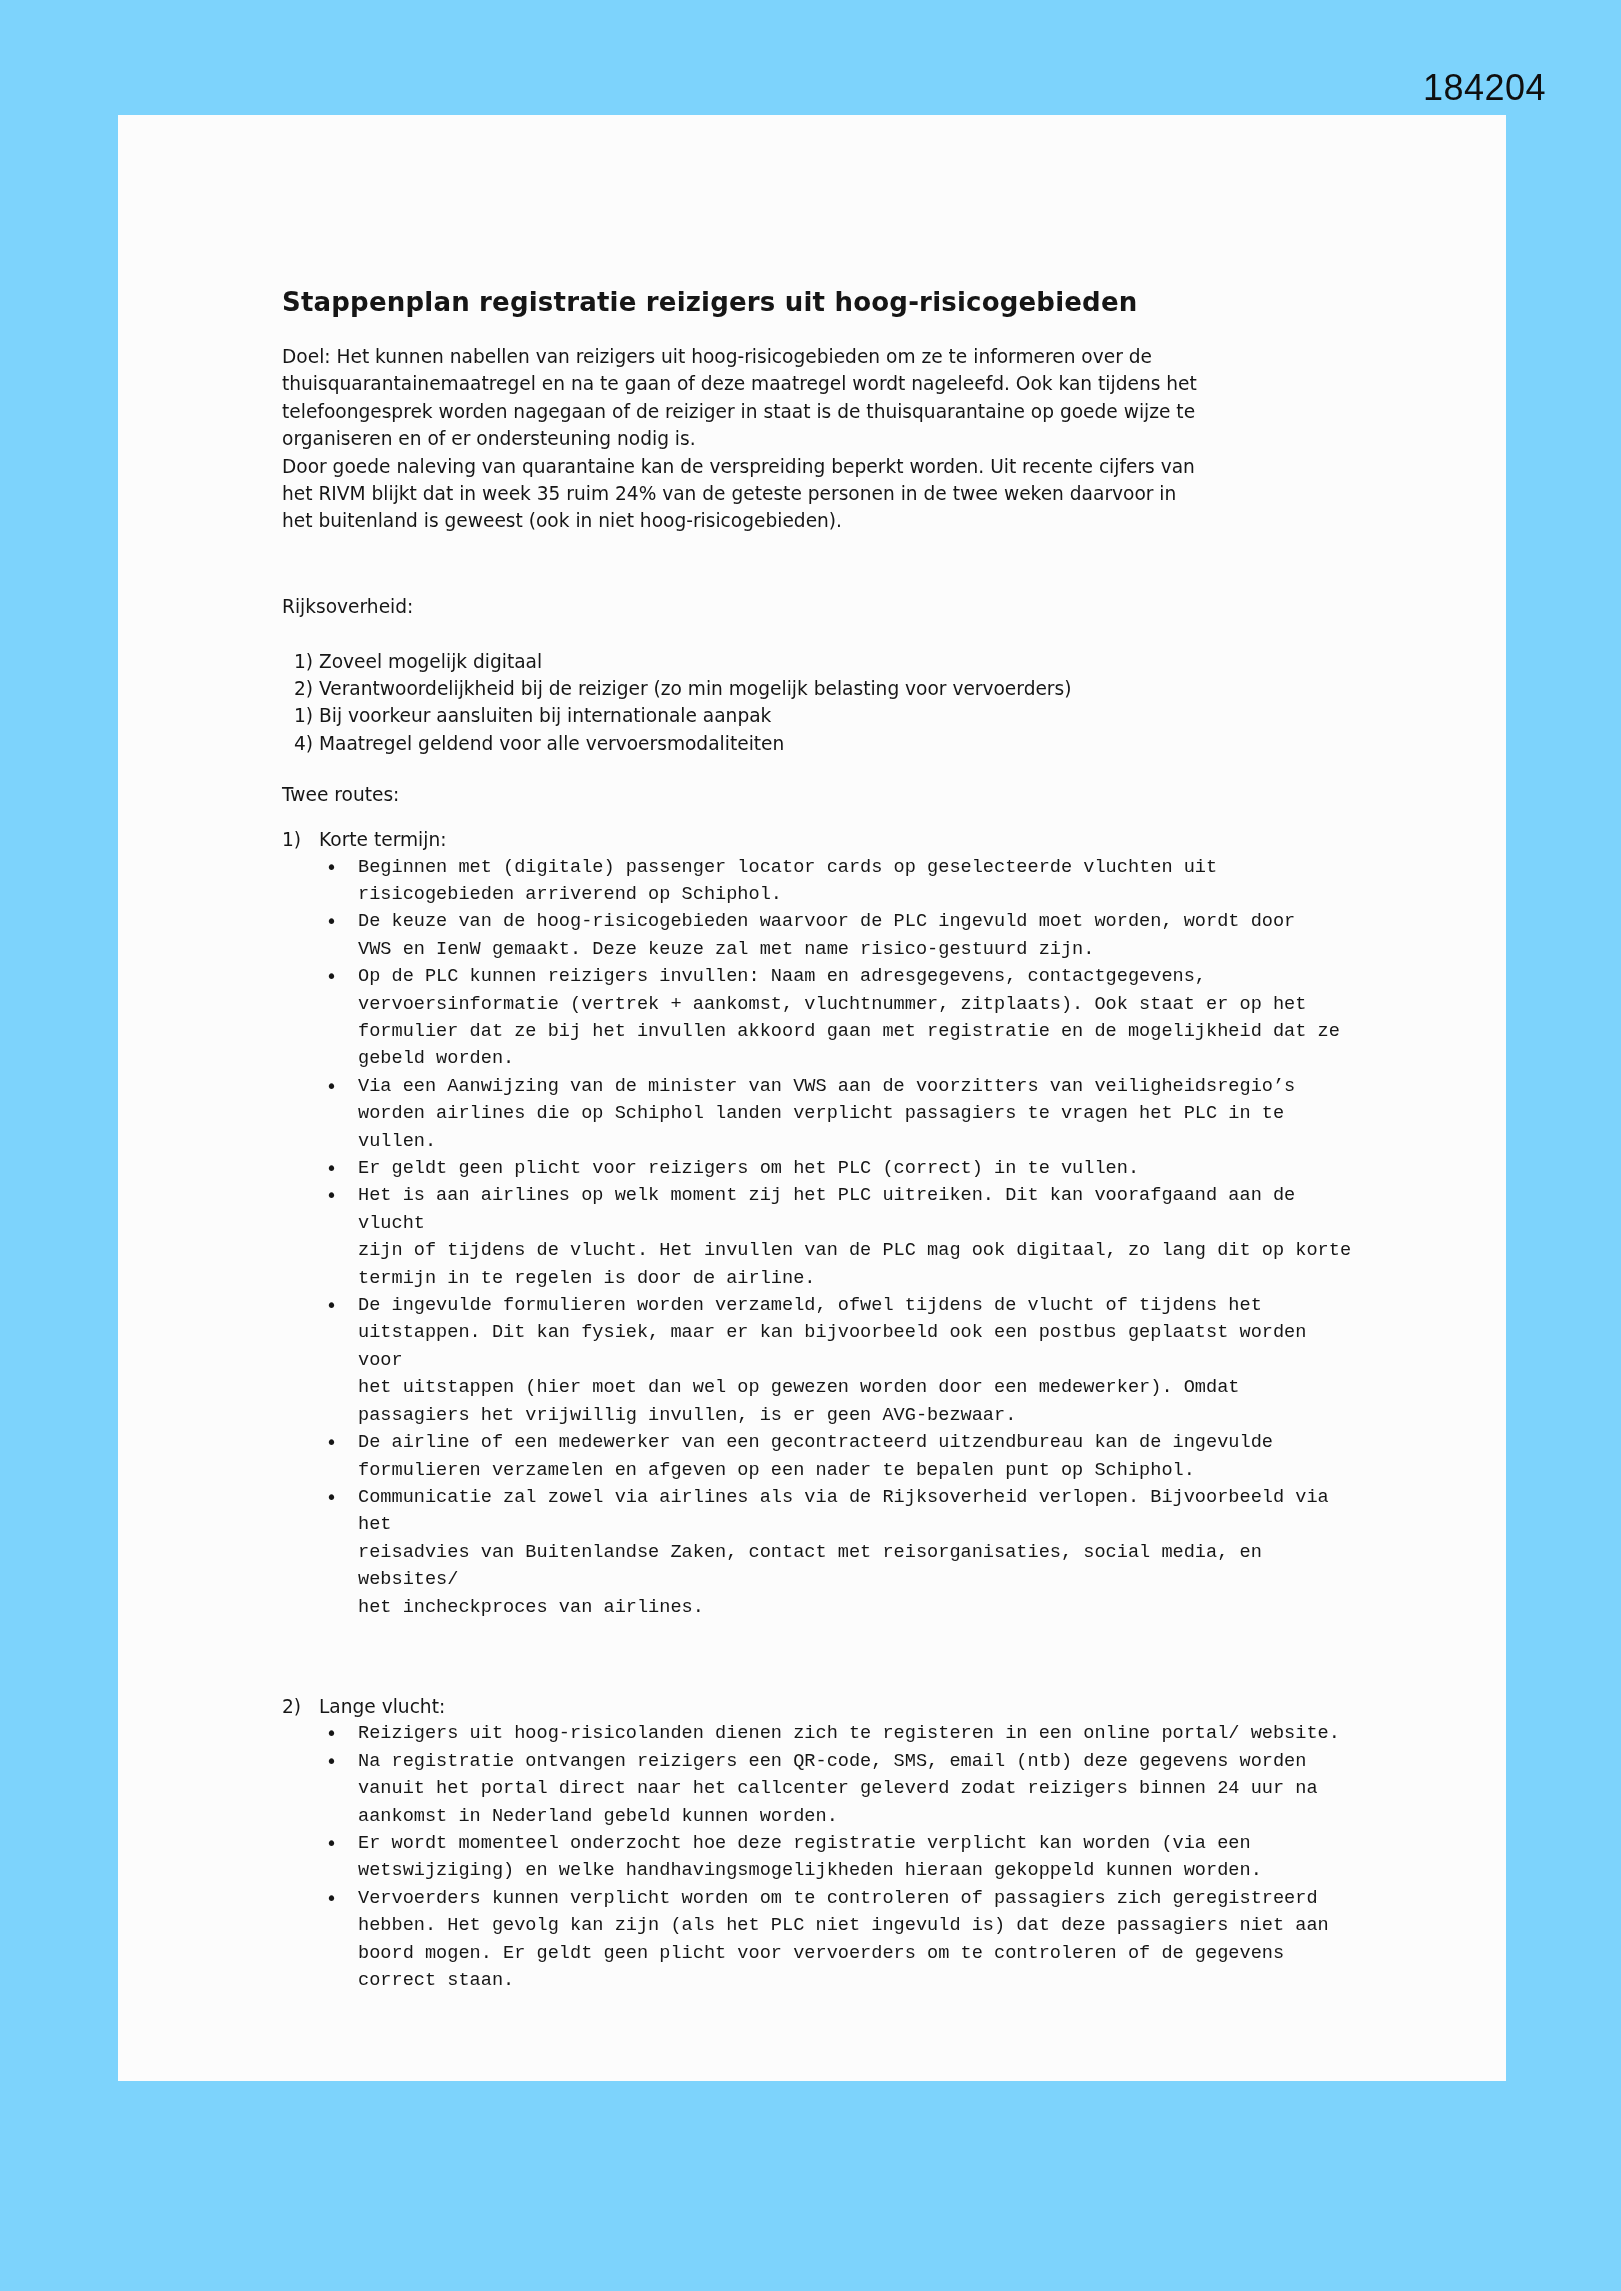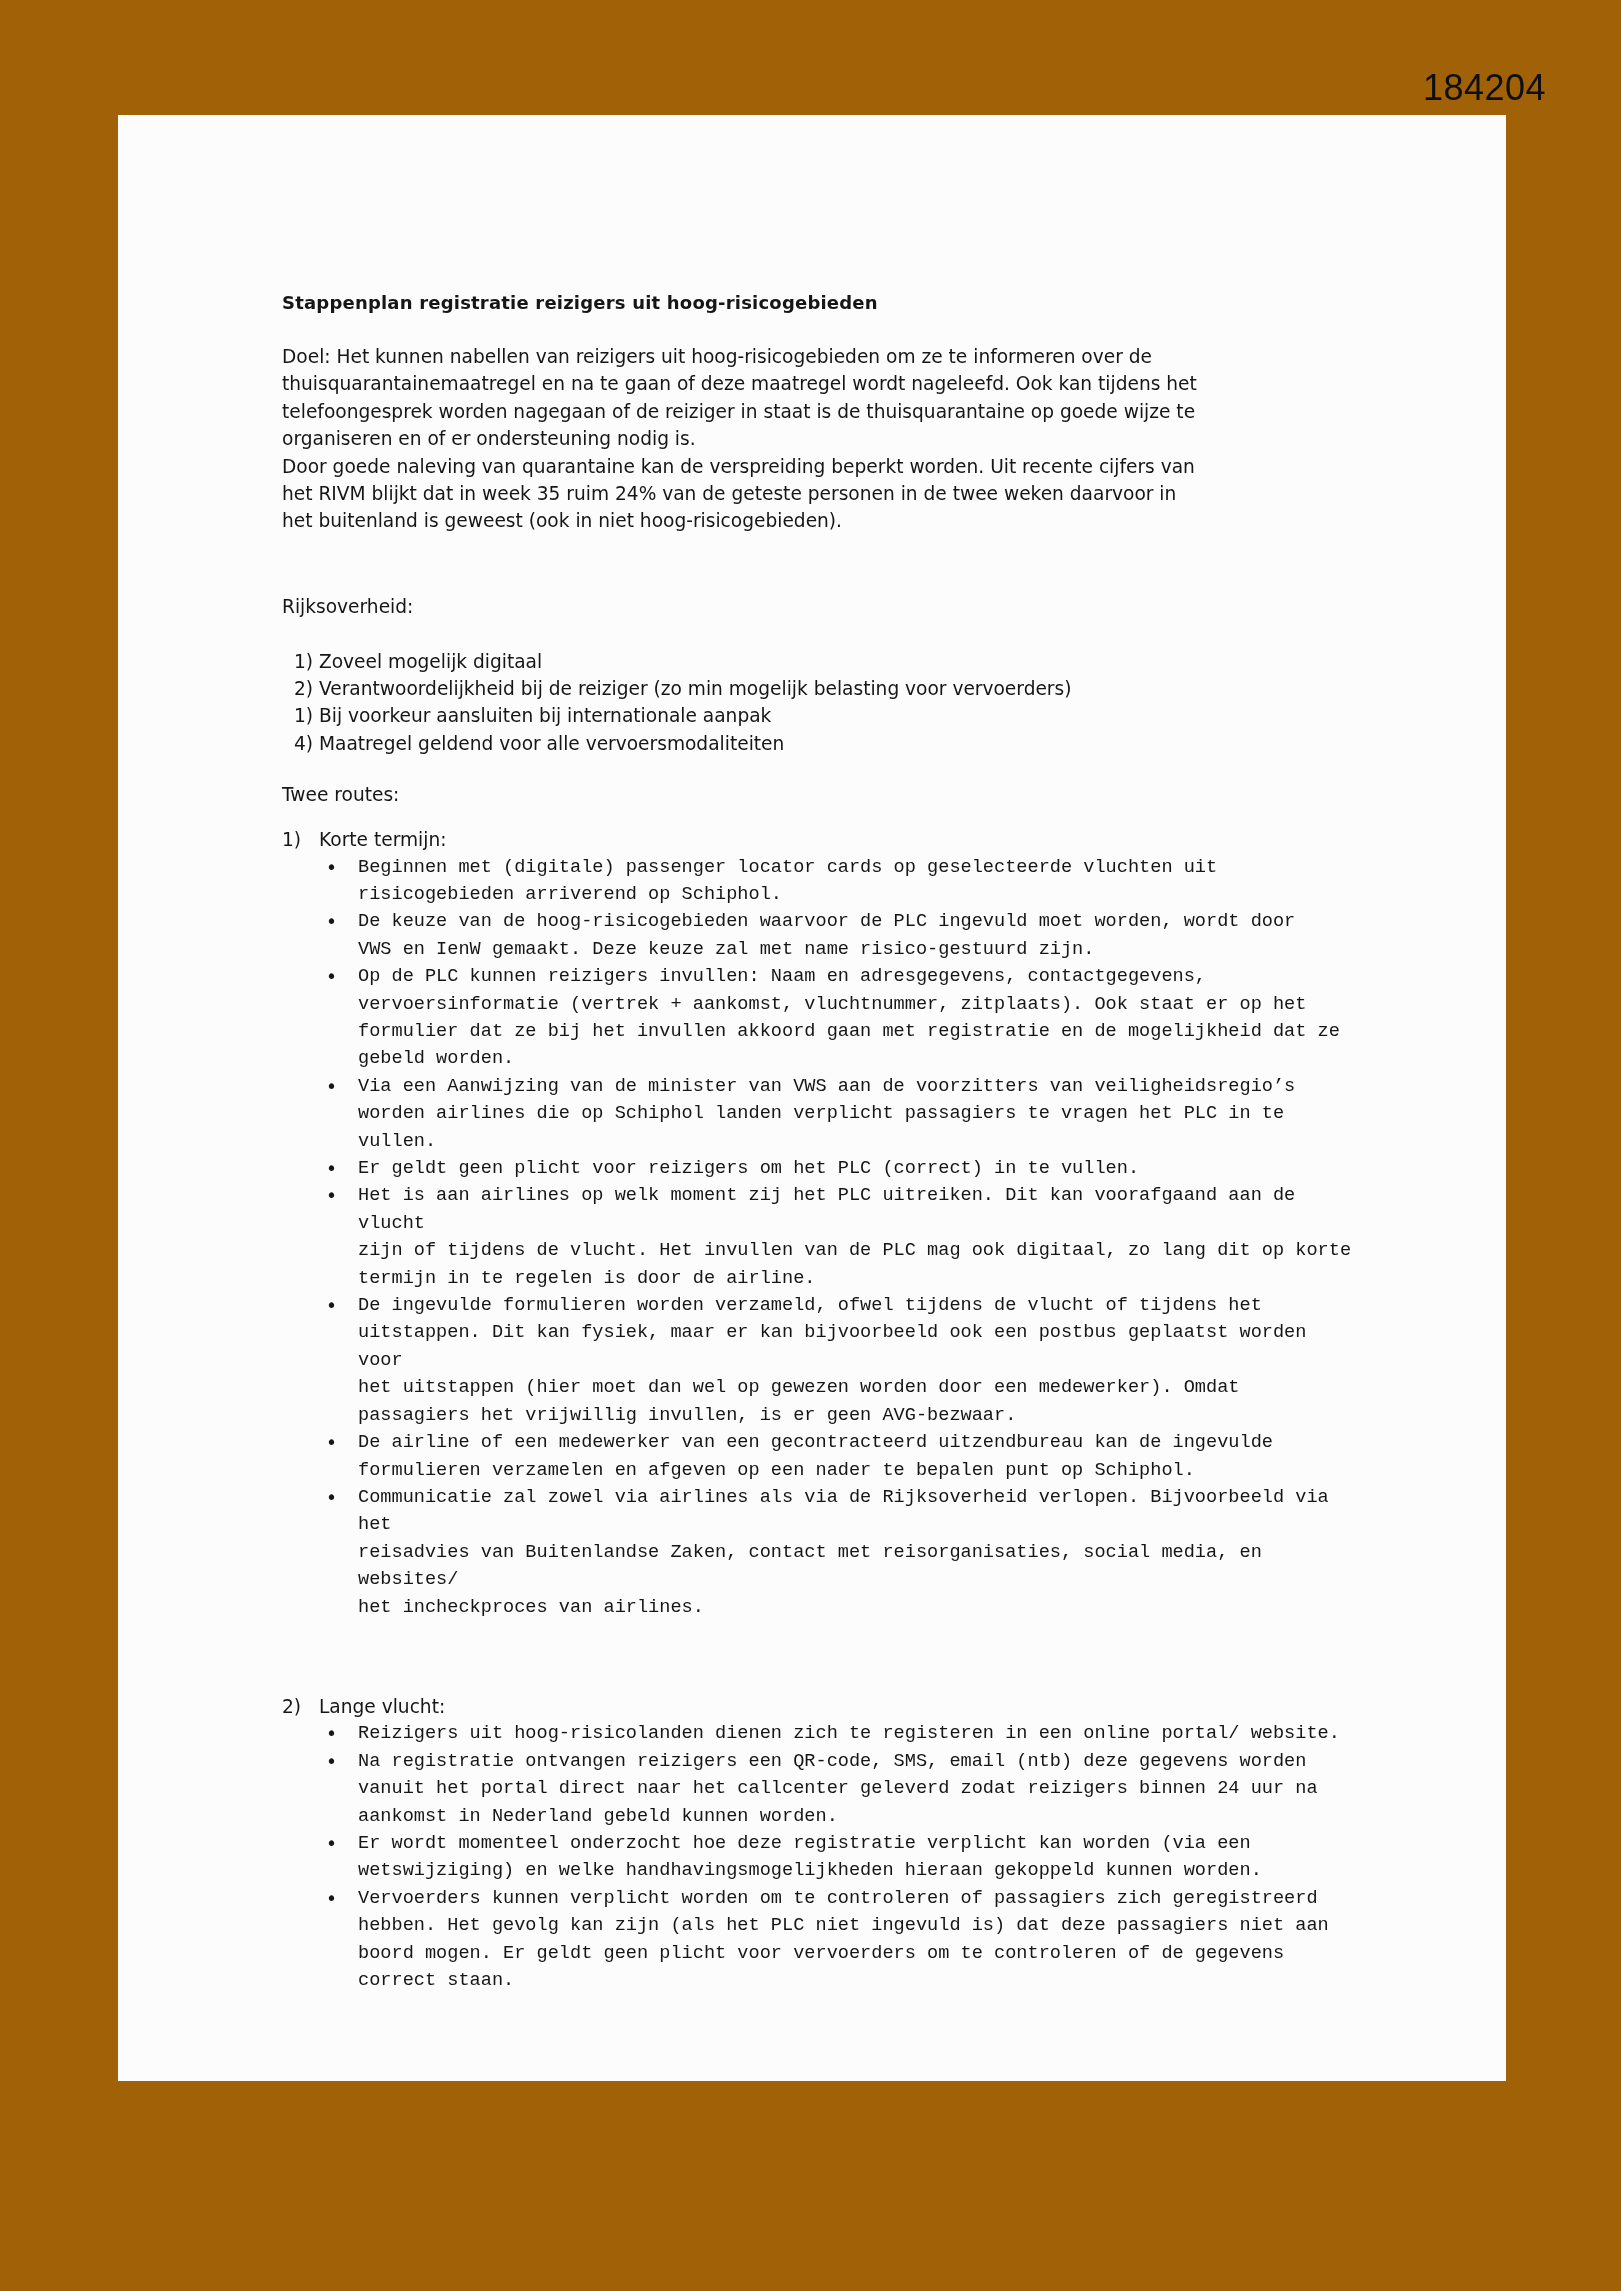--- a/index.html
+++ b/index.html
@@ -4,21 +4,21 @@
 <style>
   html, body {
     margin: 0;
     padding: 0;
     background: #ffffff;
   }
   .canvas {
     position: relative;
     width: 1621px;
     height: 2292px;
-    background: #a16207;
+    background: #7dd3fc;
     font-family: "DejaVu Sans", sans-serif;
     color: #161616;
     overflow: hidden;
   }
   .scan-page {
     position: absolute;
     left: 118px;
     top: 115px;
     width: 1388px;
     height: 1966px;
@@ -36,21 +36,21 @@
   }
   .content {
     position: absolute;
     left: 282px;
     top: 289px;
     width: 1078px;
     font-size: 18.6px;
     line-height: 27.4px;
   }
   .doc-title {
-    font-size: 18px;
+    font-size: 26px;
     font-weight: bold;
     line-height: 27.4px;
     margin: 0 0 26.5px 0;
     letter-spacing: 0.2px;
   }
   .para {
     margin: 0;
     white-space: pre-line;
   }
   .sec-heading {

